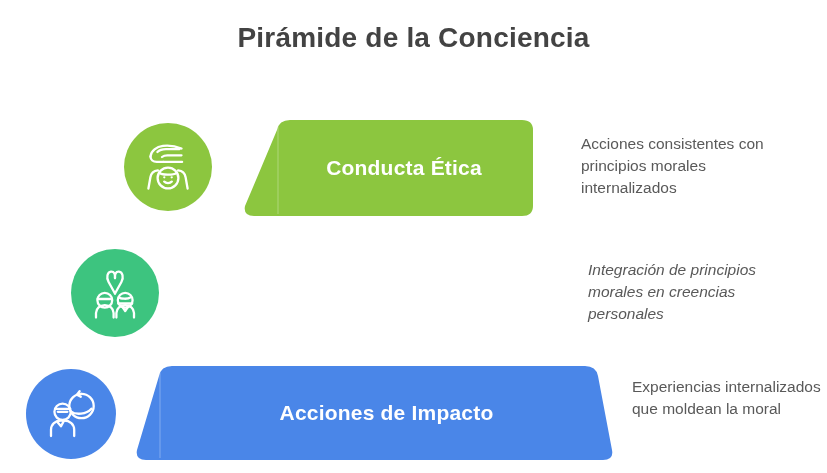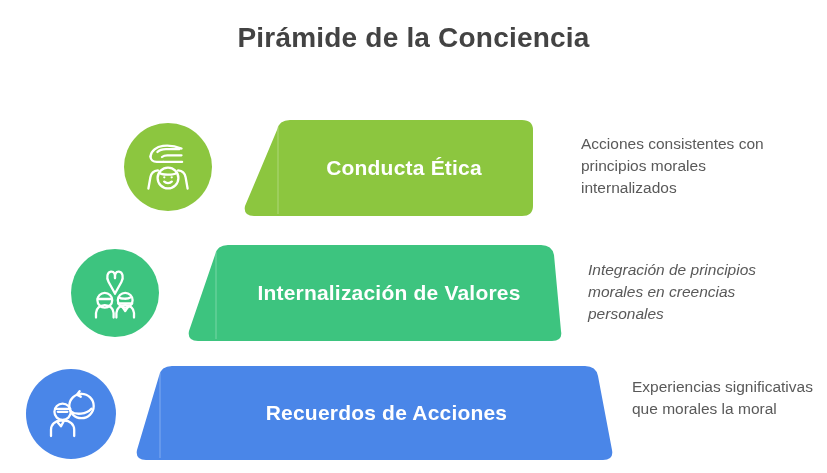--- a/index.html
+++ b/index.html
@@ -178,27 +178,20 @@
           <circle cx="41.2" cy="38.2" r="7.4"></circle>
           <path d="M35.0 35.2c1.6 1.9 9.0 2.1 11.5 0.2"></path>
           <path d="M34.3 41.5h13.8"></path>
 
           <path d="M32.4 55.5v-4.4c0-4.6 3.9-8.0 8.8-8.0c4.9 0 8.8 3.4 8.8 8.0v4.4"></path>
           <path d="M37.6 43.6L41.2 49.0L44.8 43.6"></path>
         </g>
       </svg>
     </div>
 
-    <div class="tier-band" id="tier-band-1">
-      <svg width="376" height="96" viewBox="0 0 376 96">
-        <path d="M28 10 Q30 0 41 0 H354 Q365 0 367 10 L374 86 Q376 96 365 96 H11 Q0 96 2 86 Z" fill="#3dc47f"></path>
-        <line x1="29" y1="2" x2="29" y2="94" stroke="#ffffff" stroke-width="1" opacity="0.30"></line>
-      </svg>
-      <div class="tier-band-label" id="tier-band-label-1">Internalización de Valores</div>
-    </div>
 
     <div class="tier-desc" id="tier-desc-1">Integración de principios morales en creencias personales</div>
   </div>
 
   <div class="tier-row" id="tier-row-2">
 
     <div class="tier-icon-badge" id="tier-icon-badge-2" style="background:#4a86e8;">
       <svg width="64" height="64" viewBox="0 0 64 64">
         <g fill="none" stroke="#ffffff" stroke-width="2.3" stroke-linecap="round" stroke-linejoin="round">
 
@@ -216,19 +209,19 @@
           <path d="M25.0 38.6L22.0 44.3L18.6 40.2"></path>
         </g>
       </svg>
     </div>
 
     <div class="tier-band" id="tier-band-2">
       <svg width="479" height="94" viewBox="0 0 479 94">
         <path d="M24 10 Q26 0 37 0 H450 Q461 0 463 10 L477 84 Q479 94 468 94 H11 Q0 94 2 84 Z" fill="#4a86e8"></path>
         <line x1="25" y1="2" x2="25" y2="92" stroke="#ffffff" stroke-width="1" opacity="0.30"></line>
       </svg>
-      <div class="tier-band-label" id="tier-band-label-2">Recuerdos de Acciones</div>
-    </div>
-
-    <div class="tier-desc" id="tier-desc-2">Experiencias significativas que morales la moral</div>
+      <div class="tier-band-label" id="tier-band-label-2">Acciones de Impacto</div>
+    </div>
+
+    <div class="tier-desc" id="tier-desc-2">Experiencias internalizados que moldean la moral</div>
   </div>
 
 </div>
 
 </body></html>

